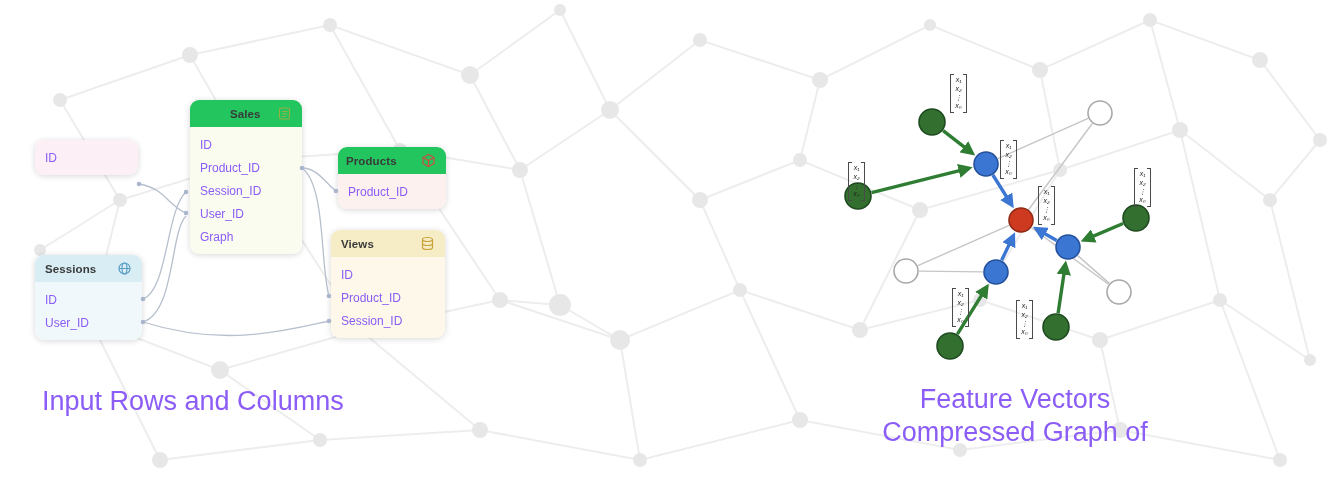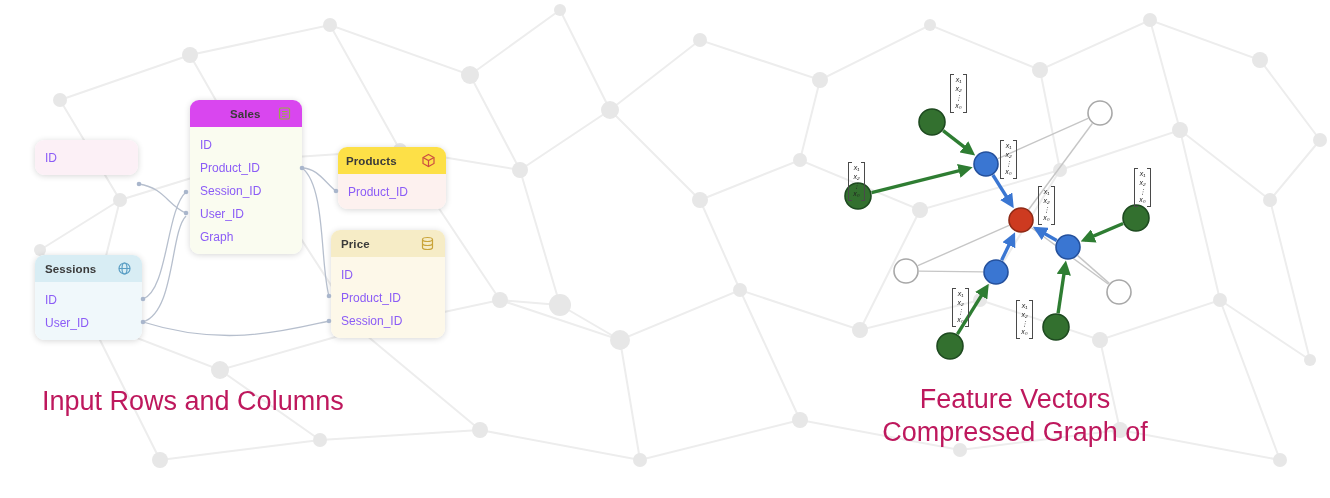--- a/index.html
+++ b/index.html
@@ -9,21 +9,21 @@
   .layer{position:absolute;inset:0;pointer-events:none}
 
   
   .table-card{position:absolute;border-radius:9px;box-shadow:0 1px 6px rgba(0,0,0,.16);overflow:hidden;background:#fff;z-index:3}
   .table-head{display:flex;align-items:center;justify-content:space-between;padding:6px 10px;height:27px;font-size:11.5px;font-weight:bold;color:#3a3a3a;letter-spacing:.1px}
   .table-body{padding:6px 0}
   .field{font-size:12px;color:#8b5cf6;padding:4.5px 10px;line-height:14px}
   .ticon{width:15px;height:15px;flex:0 0 auto}
 
   
-  .caption{position:absolute;font-size:27px;color:#be185d;z-index:4;line-height:1.22}
+  .caption{position:absolute;font-size:27px;color:#8b5cf6;z-index:4;line-height:1.22}
   .caption-right{text-align:center}
 
   
   .encoder{position:absolute;left:540px;top:143px;width:260px;height:145px;z-index:4}
   .encoder-label{position:absolute;left:44px;top:59px;width:115px;text-align:center;font-size:23px;font-weight:bold;color:#fff;letter-spacing:.3px}
 
   
   .graph{position:absolute;left:840px;top:58px;width:330px;height:320px;z-index:4}
   .graph svg{position:absolute;left:0;top:0}
   .vec{position:absolute;padding:2px 5px;font-size:7px;font-style:italic;color:#222;text-align:center;line-height:1.25;z-index:5}
@@ -105,54 +105,54 @@
           <line x1="2" y1="7.5" x2="13" y2="7.5"></line>
       </svg>
     </div>
     <div class="table-body" style="background: rgb(240, 248, 251);">
       <div class="field">ID</div>
       <div class="field">User_ID</div>
     </div>
   </div>
 
   <div class="table-card" style="left:190px;top:100px;width:112px">
-    <div class="table-head" style="background: #d946ef; padding-left: 40px;">
+    <div class="table-head" style="background: #22c55e; padding-left: 40px;">
       <span>Sales</span>
       <svg class="ticon" viewBox="0 0 15 15" fill="none" stroke="#97ad45" stroke-width="1.2">
         <rect x="2.5" y="2" width="10" height="11" rx="1.5"></rect>
           <line x1="5" y1="5.5" x2="10.5" y2="5.5"></line>
           <line x1="5" y1="8" x2="10.5" y2="8"></line>
           <line x1="5" y1="10.5" x2="8.5" y2="10.5"></line>
       </svg>
     </div>
     <div class="table-body" style="background: rgb(250, 252, 240);">
       <div class="field">ID</div>
       <div class="field">Product_ID</div>
       <div class="field">Session_ID</div>
       <div class="field">User_ID</div>
       <div class="field">Graph</div>
     </div>
   </div>
 
   <div class="table-card" style="left:338px;top:147px;width:108px">
-    <div class="table-head" style="background: #fde047; padding-left: 8px;">
+    <div class="table-head" style="background: #22c55e; padding-left: 8px;">
       <span>Products</span>
       <svg class="ticon" viewBox="0 0 15 15" fill="none" stroke="#cc4f41" stroke-width="1.2">
         <path d="M7.5,1.5 L13,4.5 v6 L7.5,13.5 L2,10.5 v-6 Z"></path>
           <path d="M2,4.5 L7.5,7.5 L13,4.5 M7.5,7.5 V13.5"></path>
       </svg>
     </div>
     <div class="table-body" style="background: rgb(253, 241, 239);">
       <div class="field">Product_ID</div>
     </div>
   </div>
 
   <div class="table-card" style="left:331px;top:230px;width:114px">
     <div class="table-head" style="background: rgb(246, 236, 198);">
-      <span>Price</span>
+      <span>Views</span>
       <svg class="ticon" viewBox="0 0 15 15" fill="none" stroke="#c9a43a" stroke-width="1.2">
         <ellipse cx="7.5" cy="3.5" rx="5" ry="2"></ellipse>
           <path d="M2.5,3.5 v8 a5,2 0 0 0 10,0 v-8"></path>
           <path d="M2.5,7.5 a5,2 0 0 0 10,0"></path>
       </svg>
     </div>
     <div class="table-body" style="background: rgb(253, 248, 233);">
       <div class="field">ID</div>
       <div class="field">Product_ID</div>
       <div class="field">Session_ID</div>

